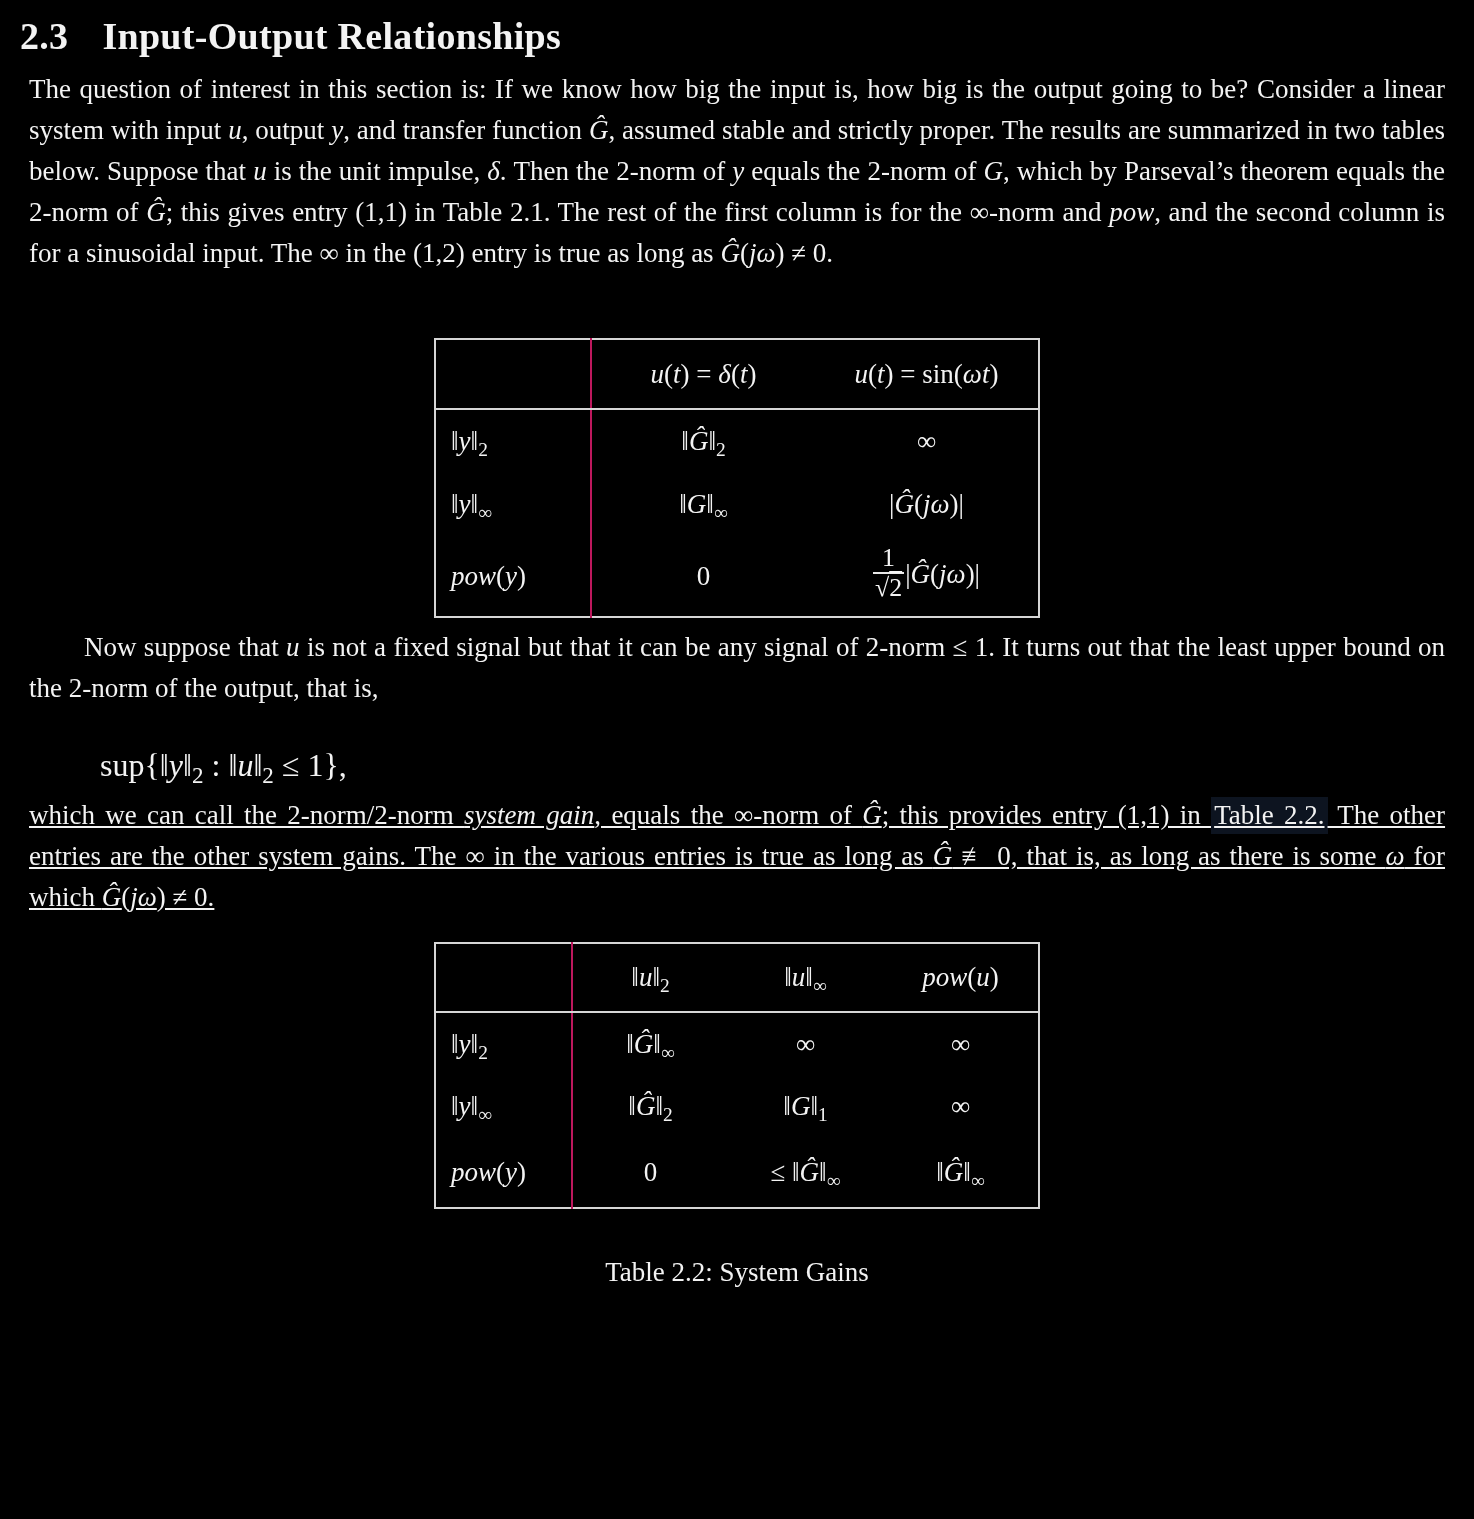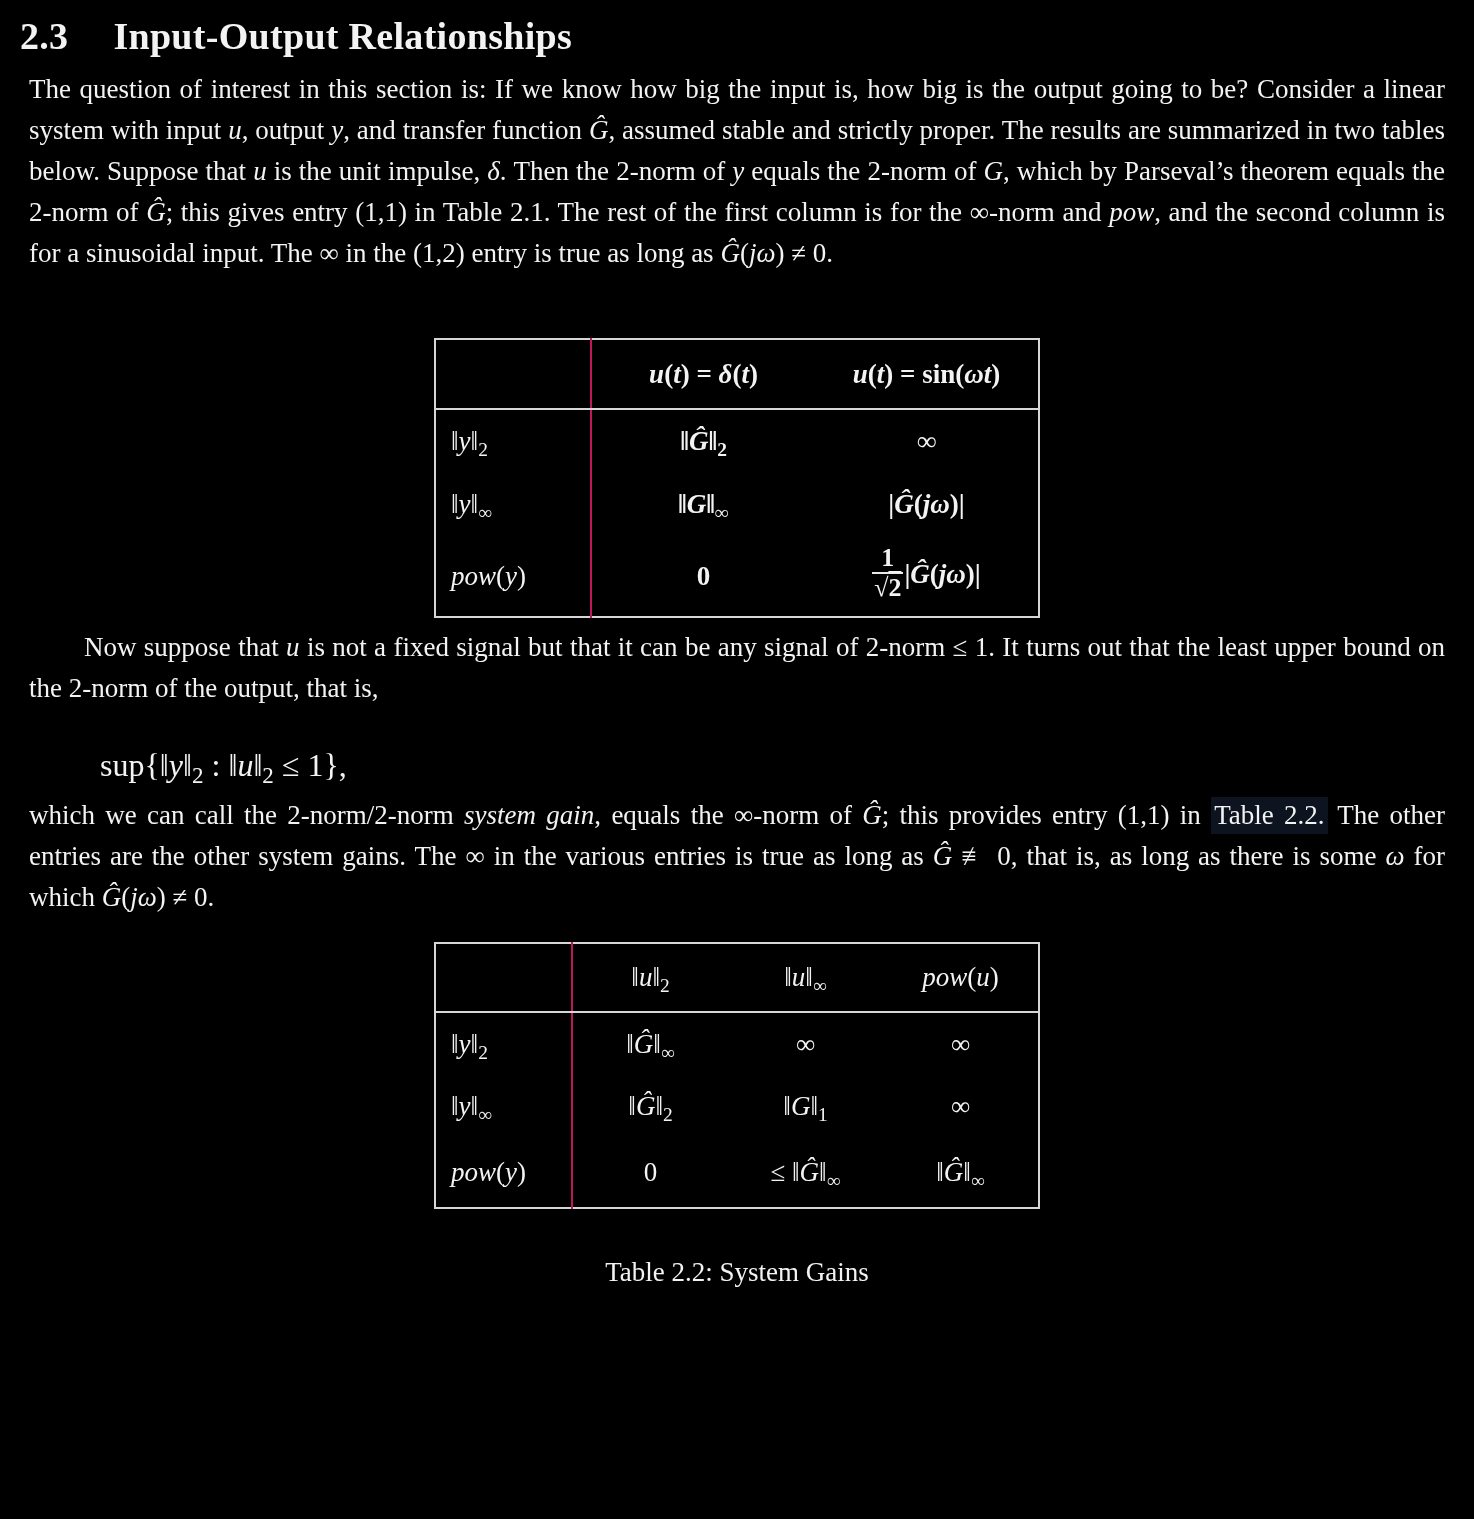--- a/index.html
+++ b/index.html
@@ -20,36 +20,36 @@
   i { font-style: italic; }
   sub {
     font-size: 0.72em;
     vertical-align: -0.30em;
     line-height: 0;
   }
   
   h1.heading {
     margin: 0;
     display: flex;
-    gap: 45px;
+    gap: 34px;
     font-size: 38px;
     line-height: 48px;
     font-weight: 700;
     letter-spacing: 0.3px;
   }
   
   p.body {
     font-size: 27px;
     line-height: 41px;
     text-align: justify;
     margin: 9px;
   }
   .p1 { margin-top: 37px; }
   .p2 { margin-top: 30px; text-indent: 55px; }
-  .p3 { margin-top: 32px; }
+  .p3 { margin-top: 32px; text-decoration: underline; }
   
   .equation {
     margin: 36px 0 0 80px;
     font-size: 32px;
     line-height: 41px;
   }
   
   .tbl {
     border-collapse: collapse;
     margin: 0 auto;
@@ -63,21 +63,21 @@
     padding: 0 6px;
   }
   .tbl td.lbl {
     text-align: left;
     padding-left: 15px;
     border-right: 2px solid #be185d;
   }
   .tbl tr.head td { border-bottom: 2px solid #d6d6d6; }
   .t1 { margin-top: 64px; }
   .t1 td.lbl { width: 133px; }
-  .t1 td.c   { width: 211px; font-weight: bold; }
+  .t1 td.c   { width: 211px; }
   .t1 tr.head td { height: 68px; }
   .t1 tr.r td { height: 63px; }
   .t1 tr.r3 td { height: 80px; }
   .t2 { margin-top: 24px; padding-left: 22px; }
   .t2 td.lbl { width: 114px; }
   .t2 td.c   { width: 143px; }
   .t2 tr.head td { height: 67px; }
   .t2 tr.r td { height: 62px; }
   .t2 tr.r3 td { height: 70px; }
   .caption {

